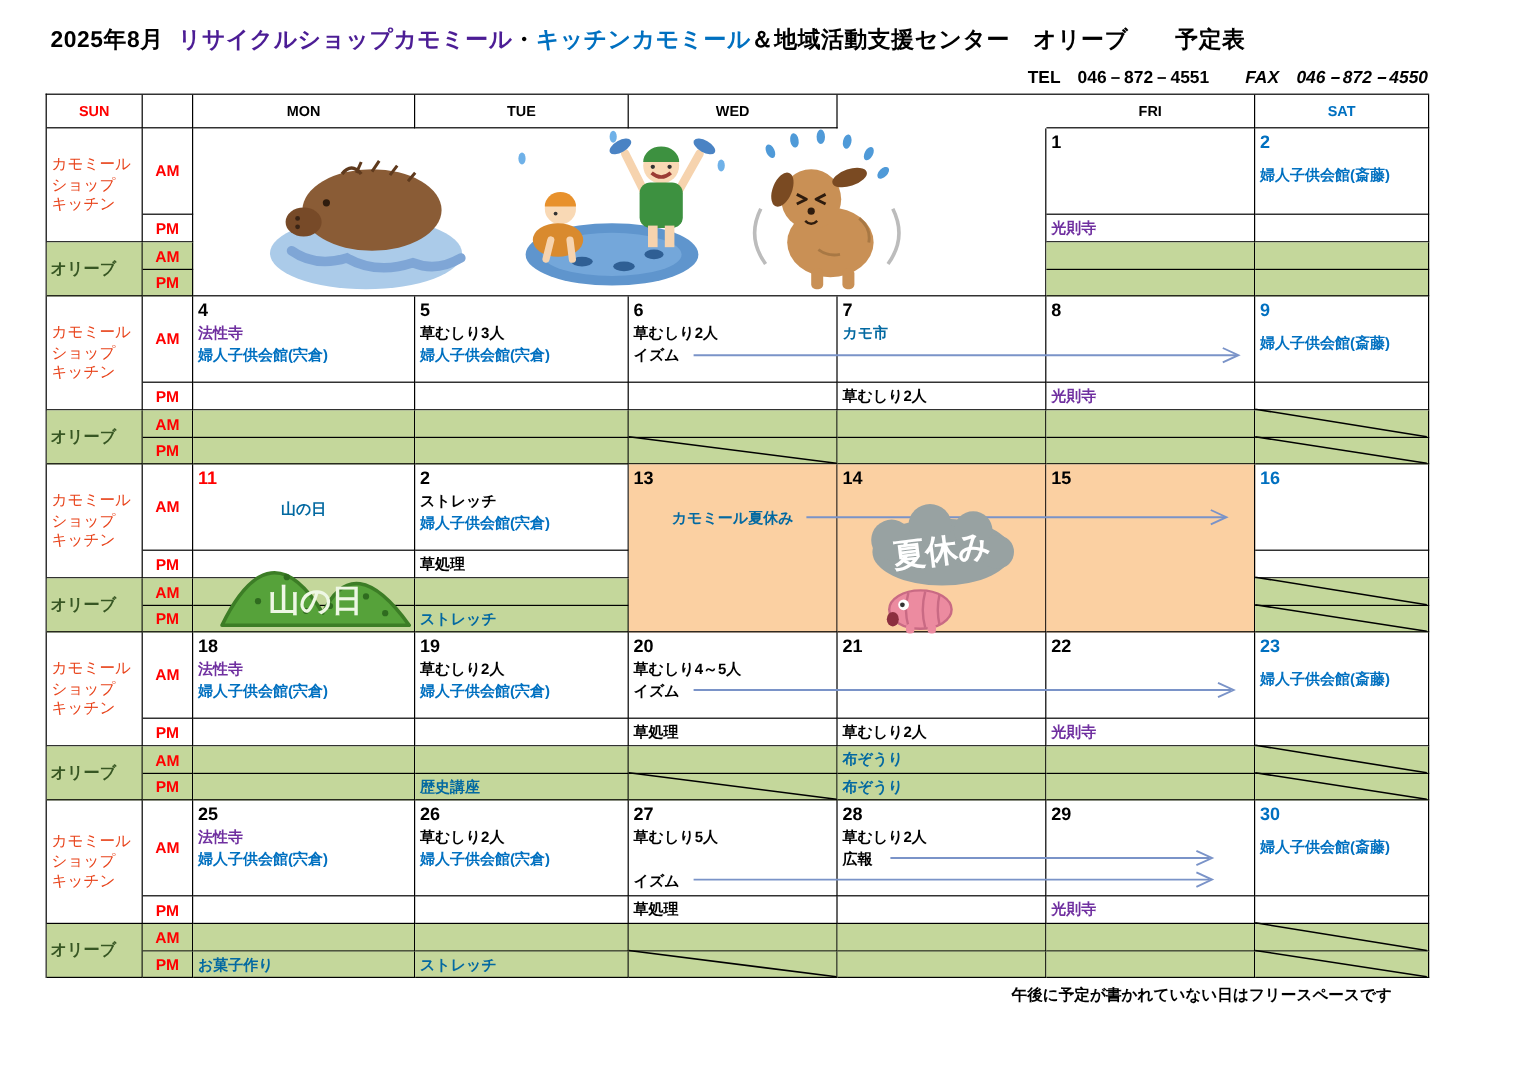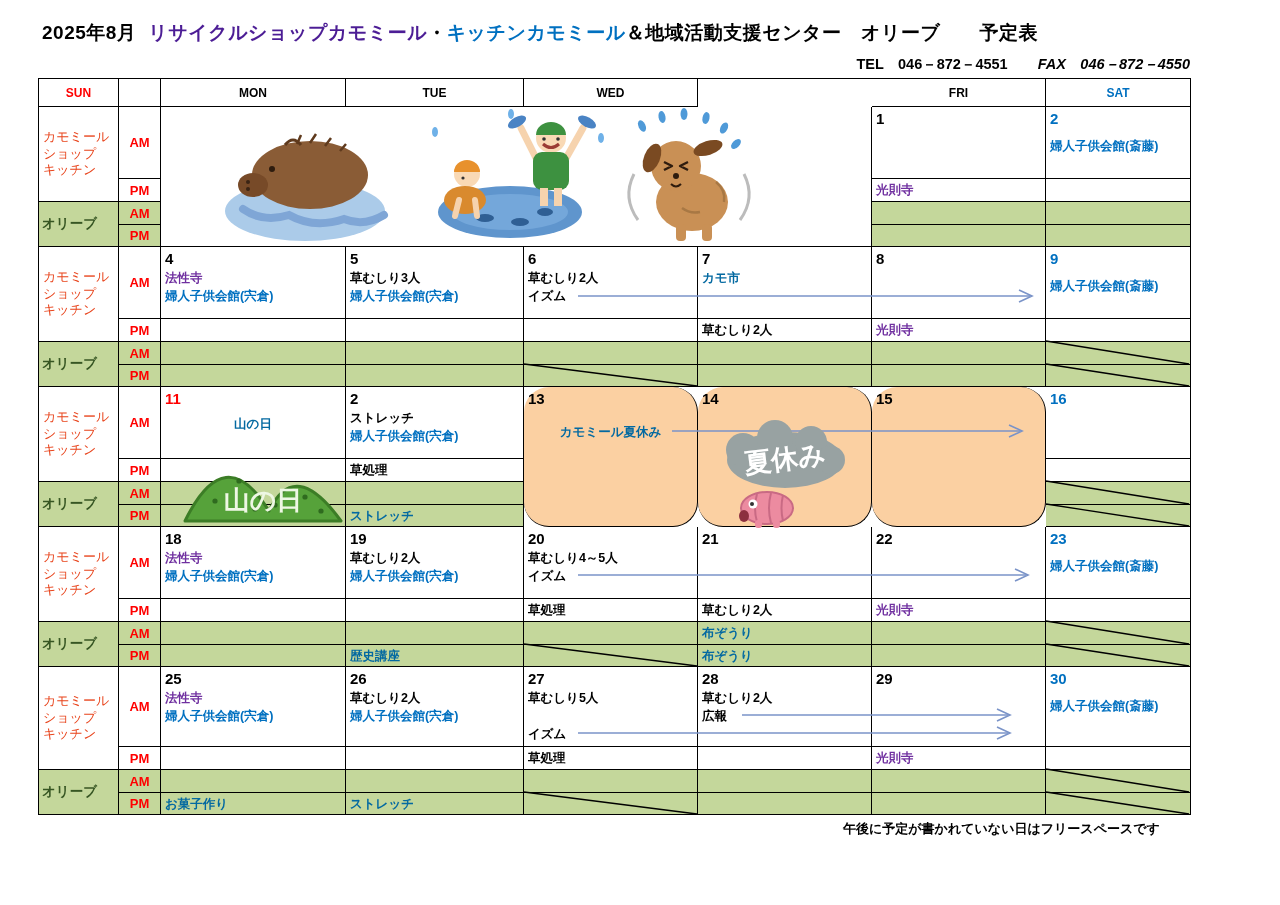--- a/index.html
+++ b/index.html
@@ -13,21 +13,21 @@
   .footer-note{position:absolute;left:843px;top:820px;font-size:13px;font-weight:bold;}
 
   .grid{position:absolute;left:38px;top:78px;width:1152px;height:736px;display:grid;
         grid-template-columns:80px 42px 185px 178px 174px 174px 174px 145px;
         grid-template-rows:28px 72px 23px 23px 22px 72px 23px 23px 22px 72px 23px 23px 22px 72px 23px 23px 22px 80px 23px 23px 22px;
         border-top:1.5px solid #000;border-left:1.5px solid #000;background:#fff;}
   .c{border-right:1px solid #000;border-bottom:1px solid #000;position:relative;min-width:0;min-height:0;}
   .hd{display:flex;align-items:center;justify-content:center;font-weight:bold;font-size:12px;}
   .red{color:#f00;} .bluet{color:#0070c0;}
   .g{background:#c4d79b;}
-  .peach{background:#fbd0a2;border-radius:25px;}
+  .peach{background:#fbd0a2;}
   .klabel{color:#e8441c;font-weight:normal;font-size:13px;line-height:1.3;white-space:pre-line;
           display:flex;align-items:center;padding-left:4px;}
   .olabel{background:#c4d79b;color:#375623;font-weight:bold;font-size:13.5px;display:flex;align-items:center;padding-left:3px;}
   .ampm{display:flex;align-items:center;justify-content:center;color:#f00;font-weight:bold;font-size:13px;}
   .day{padding:2px 4px;}
   .num{font-weight:bold;font-size:15px;line-height:20px;}
   .satn{color:#0070c0;} .holn{color:#f00;}
   .ev{font-weight:bold;font-size:12.5px;line-height:18px;white-space:nowrap;}
   .k{color:#000;} .b{color:#0070c0;} .p{color:#7030a0;} .r{color:#0369a1;}
   .gap{margin-top:8px;}

